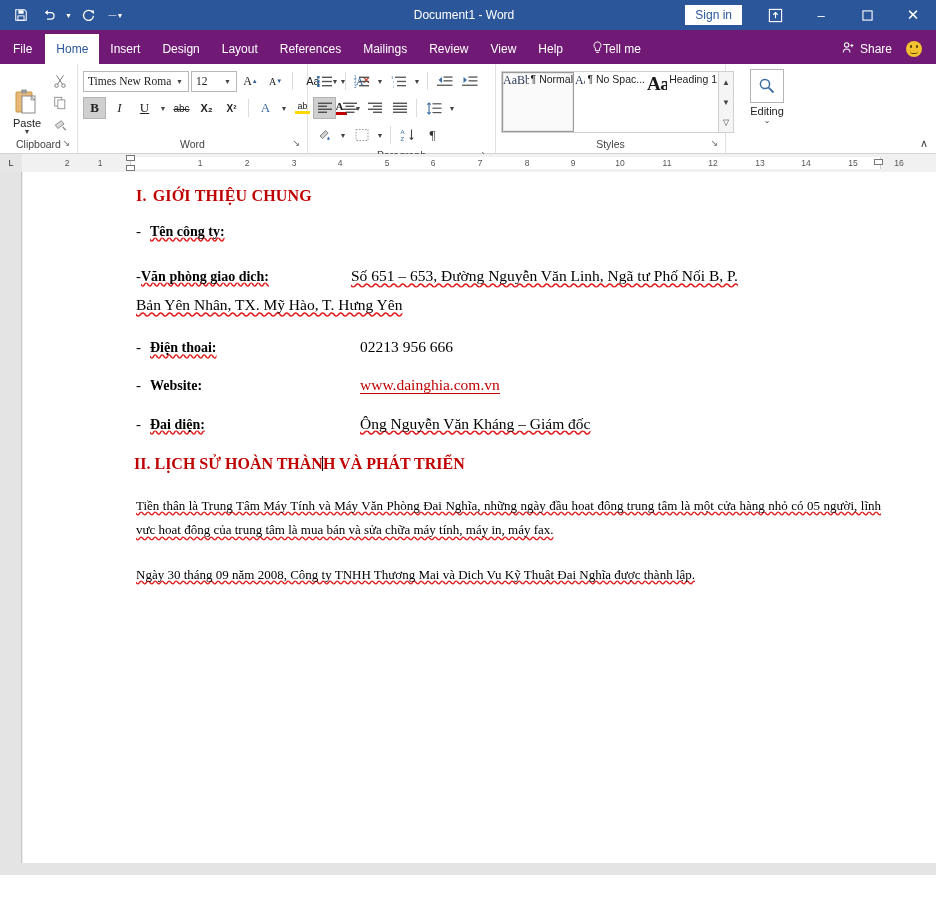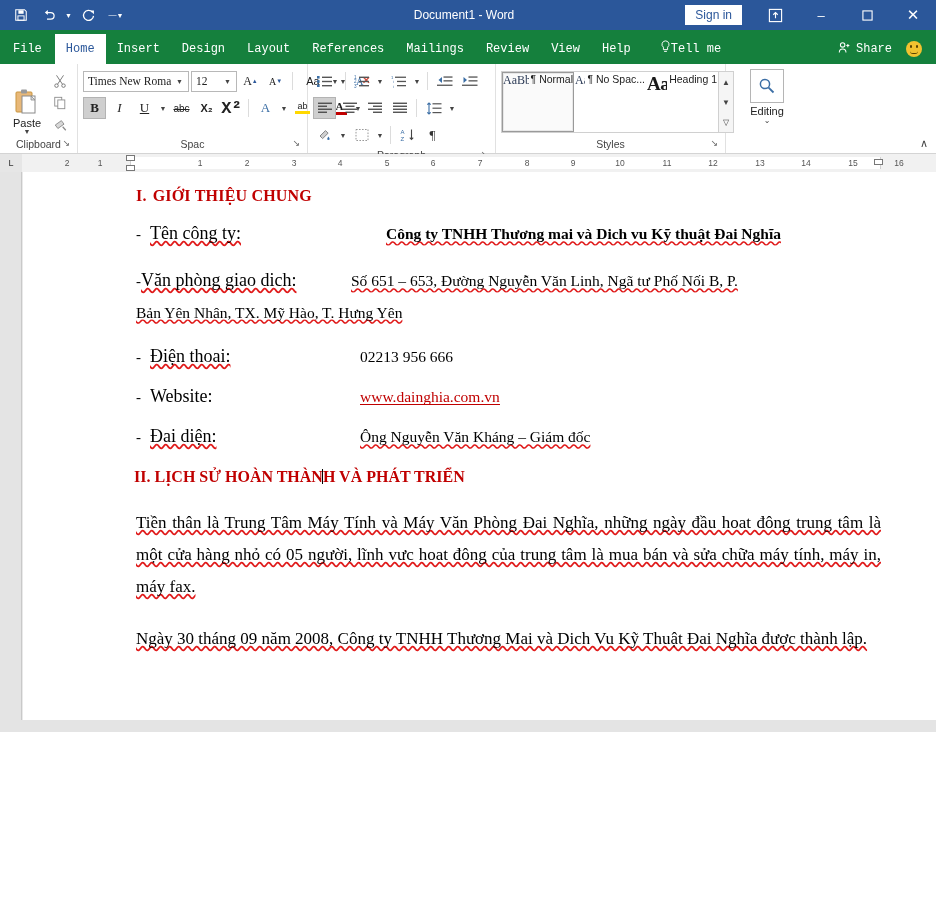--- a/index.html
+++ b/index.html
@@ -37,24 +37,23 @@
   }
   .ribbon-display, .winbtn {
     width: 46px; height: 30px;
     display: flex; align-items: center; justify-content: center;
     color: #fff; font-size: 13px;
   }
   .winbtn.close { font-size: 15px; }
 
   
   .tabstrip {
-    height: 34px; background: #15803d;
+    height: 34px; background: #701a75;
     display: flex; align-items: flex-end; color: #fff;
     position: relative;
-    font-family: Liberation Mono, monospace;
   }
   .tab {
     font-size: 12px; padding: 0 11px; height: 30px;
     display: flex; align-items: center; color: #ffffff;
     white-space: nowrap;
   }
   .tab.file { padding: 0 13px; }
   .tab.active {
     background: #ffffff; color: #2b579a; height: 30px;
   }
@@ -200,21 +199,21 @@
     border-left:1px solid #cfcfcf; border-right:1px solid #cfcfcf;
   }
   .rtick { position: absolute; top: 4px; font-size: 8.5px; color: #555; transform: translateX(-50%); }
   .indent-marker {
     position: absolute; width: 9px; height: 6px; background: #fff;
     border: 1px solid #777;
   }
 
   
   .docarea {
-    position: relative; height: 560px; background: #e9e9e9;
+    position: relative; height: 703px; background: #e9e9e9;
     overflow: hidden;
   }
   .leftgutter {
     position: absolute; left: 0; top: 0; bottom: 0; width: 22px;
     background: #e4e4e4;
     background-image: radial-gradient(#dcdcdc 0.7px, transparent 0.7px);
     background-size: 4px 4px;
     border-right: 1px solid #c9c9c9;
   }
   .page {
@@ -241,29 +240,29 @@
   .h-red .num { margin-right: 6px; }
   .h2-red {
     color: #c00000; font-weight: bold; font-size: 16px;
     margin: 24px 0 22px -2px; white-space: nowrap; position: relative;
   }
   .item {
     display: flex; margin-bottom: 22px; align-items: baseline;
   }
   .dash { width: 14px; flex: none; font-size: 15px; }
   .lbl {
-    font-weight: normal; font-size: 18px; flex: none;
+    font-weight: bold; font-size: 14px; flex: none;
     white-space: nowrap;
   }
   .lbl.w1 { width: 236px; }
   .lbl.w2 { width: 210px; }
   .val { font-size: 15.5px; }
   .val.bold { font-weight: bold; }
   .val.link { color: #c00000; border-bottom: 1px solid #c00000; }
-  .para { margin-bottom: 20px; font-size: 17px; line-height: 1.88; text-align: justify; }
+  .para { margin-bottom: 20px; font-size: 13px; line-height: 1.88; text-align: justify; }
   .para.nj { text-align: left; }
   .blk { margin-bottom: 20px; font-size: 15.5px; line-height: 1.88; }
 
   
   .sq {
     text-decoration: underline;
     text-decoration-color: #e01b1b;
     text-decoration-style: wavy;
     text-decoration-skip-ink: none;
     text-underline-offset: 1px;
@@ -444,42 +443,42 @@
         <div class="tbtn" style="font-family:'Liberation Serif',serif;text-decoration:underline;font-size:13px;">
             <span>U</span>
           </div>
         <span class="mini-arrow">▼</span>
         <div class="tbtn" style="font-size:10px;text-decoration:line-through;">
             <span>abc</span>
           </div>
         <div class="tbtn" style="font-size:11px;font-weight:bold;">
             <span>X₂</span>
           </div>
-        <div class="tbtn" style="font-size:17px;font-weight:bold;font-family:Liberation Mono, monospace;">
+        <div class="tbtn" style="font-size:10px;font-weight:bold;">
             <span>X²</span>
           </div>
         <div class="sep"></div>
         <div class="tbtn" style="font-family:'Liberation Serif',serif;color:#3b6ea5;font-size:13px;border:0;">
             <span>A</span>
           </div>
         <span class="mini-arrow">▼</span>
         <div class="tbtn" style="flex-direction:column;gap:0;">
           <span style="font-size:9px;line-height:9px;"><span>ab</span></span>
           <span style="display:block;width:15px;height:3px;background:#ffd800;"></span>
         </div>
         <span class="mini-arrow">▼</span>
         <div class="tbtn" style="flex-direction:column;gap:0;">
           <span style="font-family:'Liberation Serif',serif;font-weight:bold;font-size:11px;line-height:11px;"><span>A</span></span>
           <span style="display:block;width:15px;height:3px;background:#c00000;"></span>
         </div>
         <span class="mini-arrow">▼</span>
       </div>
     </div>
     <div class="group-label">
-      <span>Spac</span>
+      <span>Word</span>
       <span class="dlg">↘</span>
     </div>
   </div>
 
   <div class="group paragrp">
     <div class="group-body" style="flex-direction:column;">
       <div class="row" style="margin-top:2px;">
         <div class="tbtn">
           <svg width="16" height="13" viewBox="0 0 16 13">
               <g fill="#3b6ea5">
@@ -715,21 +714,20 @@
   <div class="page">
     <div class="page-inner">
 
       <div class="h-red">
         <span class="num">I.</span><span>GIỚI THIỆU CHUNG</span>
       </div>
 
       <div class="item">
         <span class="dash">-</span>
         <span class="lbl w1 sq">Tên công ty:</span>
-        <span class="val bold sq">Công ty TNHH Thương mai và Dich vu Kỹ thuật Đai Nghĩa</span>
       </div>
 
       <div class="blk" style="margin-bottom:20px;">
         <span class="dash">-</span><span class="lbl w2 sq" style="display:inline-block;">Văn phòng giao dich:</span><span class="val sq">Số 651 – 653, Đường Nguyễn Văn Linh, Ngã tư Phố Nối B, P.</span><br>
         <span class="val sq">Bản Yên Nhân, TX. Mỹ Hào, T. Hưng Yên</span>
       </div>
 
 
       <div class="item">
         <span class="dash">-</span>

